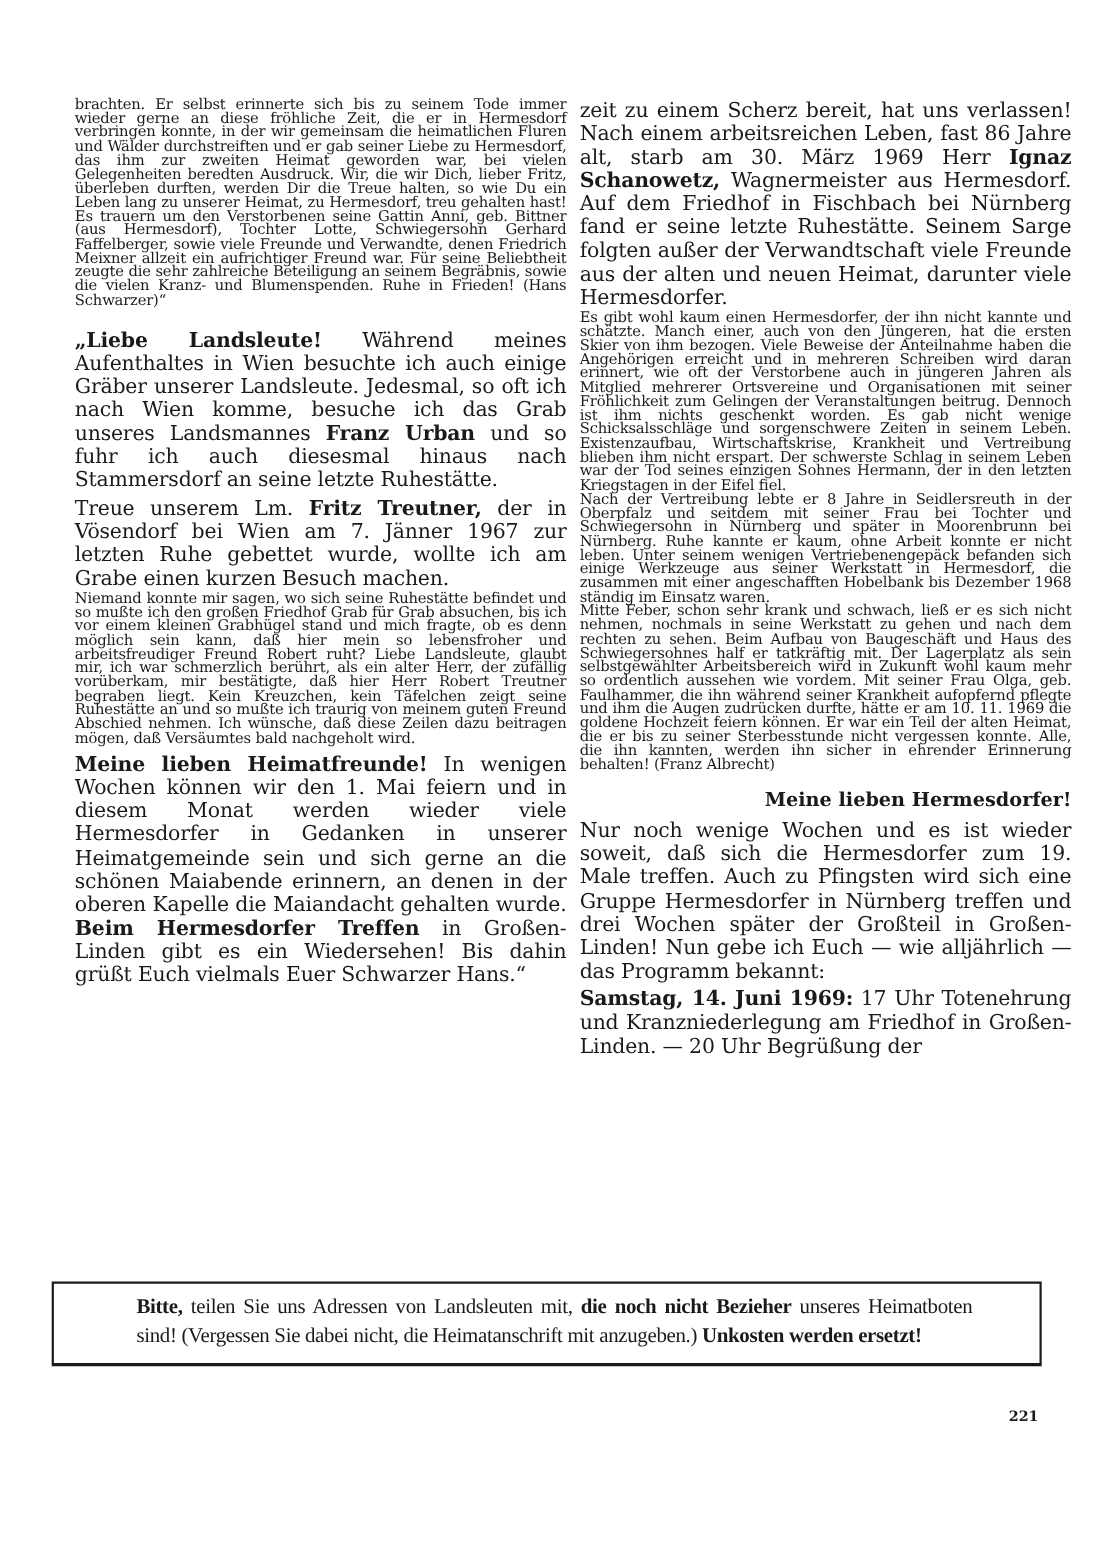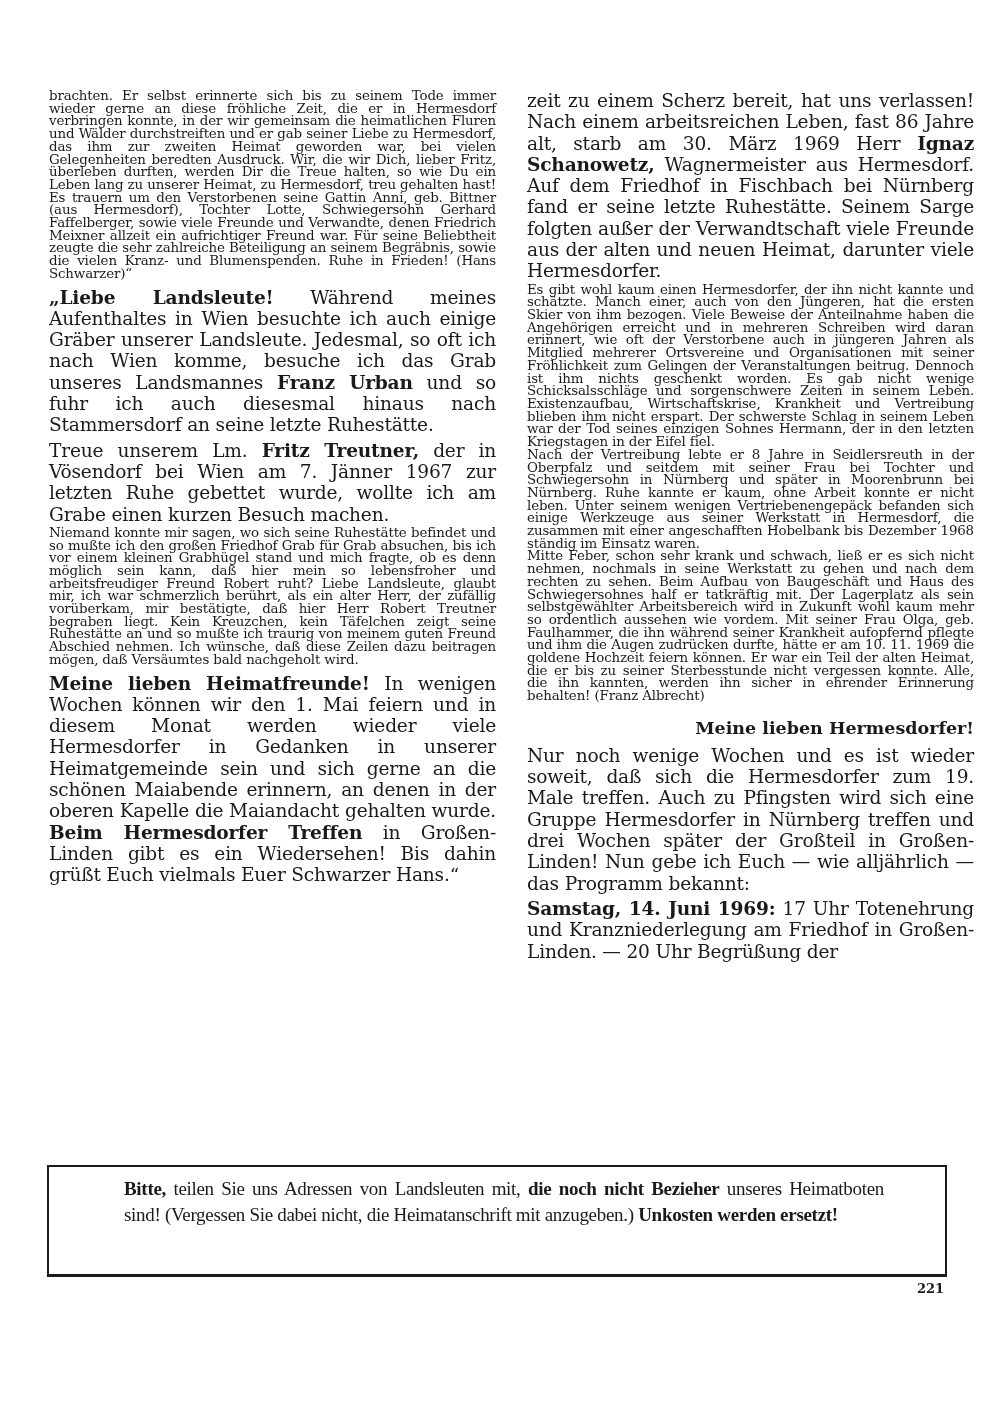--- a/index.html
+++ b/index.html
@@ -1,30 +1,30 @@
 <!DOCTYPE html>
 <html><head>
 <meta charset="utf-8">
 <style>
   html, body { margin: 0; padding: 0; background: #ffffff; }
   body { width: 1000px; height: 1413px; position: relative; overflow: hidden; color: #1a1a1a; font-family: "DejaVu Serif", serif; }
   .col { position: absolute; top: 90px; width: 447px; }
-  .col-left { left: 49px; }
+  .col-left { left: 68px; }
   .col-right { left: 527px; }
   p { margin: 0; text-align: justify; }
   .small { font-size: 13.4px; line-height: 12.7px; letter-spacing: -0.15px; }
   .large { font-size: 18.6px; line-height: 21.3px; letter-spacing: -0.2px; }
   .b { font-weight: bold; }
   .heading { font-size: 17.5px; font-weight: bold; line-height: 22px; text-align: right; }
   .mt2 { margin-top: 2px; }
   .mt4 { margin-top: 4px; }
   .mt6 { margin-top: 6px; }
-  .mt10 { margin-top: 6px; }
+  .mt10 { margin-top: 18px; }
   .mt14 { margin-top: 14px; }
-  .notice-box { position: absolute; left: 47px; top: 1165px; width: 900px; height: 112px; border: 2px solid #1a1a1a; border-bottom-width: 3px; box-sizing: border-box; }
+  .notice-box { position: absolute; left: 47px; top: 1165px; width: 900px; height: 77px; border: 2px solid #1a1a1a; border-bottom-width: 3px; box-sizing: border-box; }
   .notice-text { position: absolute; left: 75px; top: 9px; width: 760px; font-family: "Liberation Serif", serif; font-size: 19px; line-height: 25.5px; letter-spacing: -0.3px; }
   .page-number { position: absolute; left: 917px; top: 1281px; font-size: 13px; font-weight: bold; }
 </style>
 </head>
 <body>
 
 <div class="col col-left">
   <p class="small">brachten. Er selbst erinnerte sich bis zu seinem Tode immer wieder gerne an diese fröhliche Zeit, die er in Hermesdorf verbringen konnte, in der wir gemeinsam die heimatlichen Fluren und Wälder durchstreiften und er gab seiner Liebe zu Hermesdorf, das ihm zur zweiten Heimat geworden war, bei vielen Gelegenheiten beredten Ausdruck. Wir, die wir Dich, lieber Fritz, überleben durften, werden Dir die Treue halten, so wie Du ein Leben lang zu unserer Heimat, zu Hermesdorf, treu gehalten hast! Es trauern um den Verstorbenen seine Gattin Anni, geb. Bittner (aus Hermesdorf), Tochter Lotte, Schwiegersohn Gerhard Faffelberger, sowie viele Freunde und Verwandte, denen Friedrich Meixner allzeit ein aufrichtiger Freund war. Für seine Beliebtheit zeugte die sehr zahlreiche Beteiligung an seinem Begräbnis, sowie die vielen Kranz- und Blumenspenden. Ruhe in Frieden! (Hans Schwarzer)“</p>
   <p class="large mt10"><span class="b">„Liebe Landsleute!</span><span> Während meines Aufenthaltes in Wien besuchte ich auch einige Gräber unserer Landsleute. Jedesmal, so oft ich nach Wien komme, besuche ich das Grab unseres Landsmannes </span><span class="b">Franz Urban</span><span> und so fuhr ich auch diesesmal hinaus nach Stammersdorf an seine letzte Ruhestätte.</span></p>
   <p class="large mt4"><span>Treue unserem Lm. </span><span class="b">Fritz Treutner,</span><span> der in Vösendorf bei Wien am 7. Jänner 1967 zur letzten Ruhe gebettet wurde, wollte ich am Grabe einen kurzen Besuch machen.</span></p>

